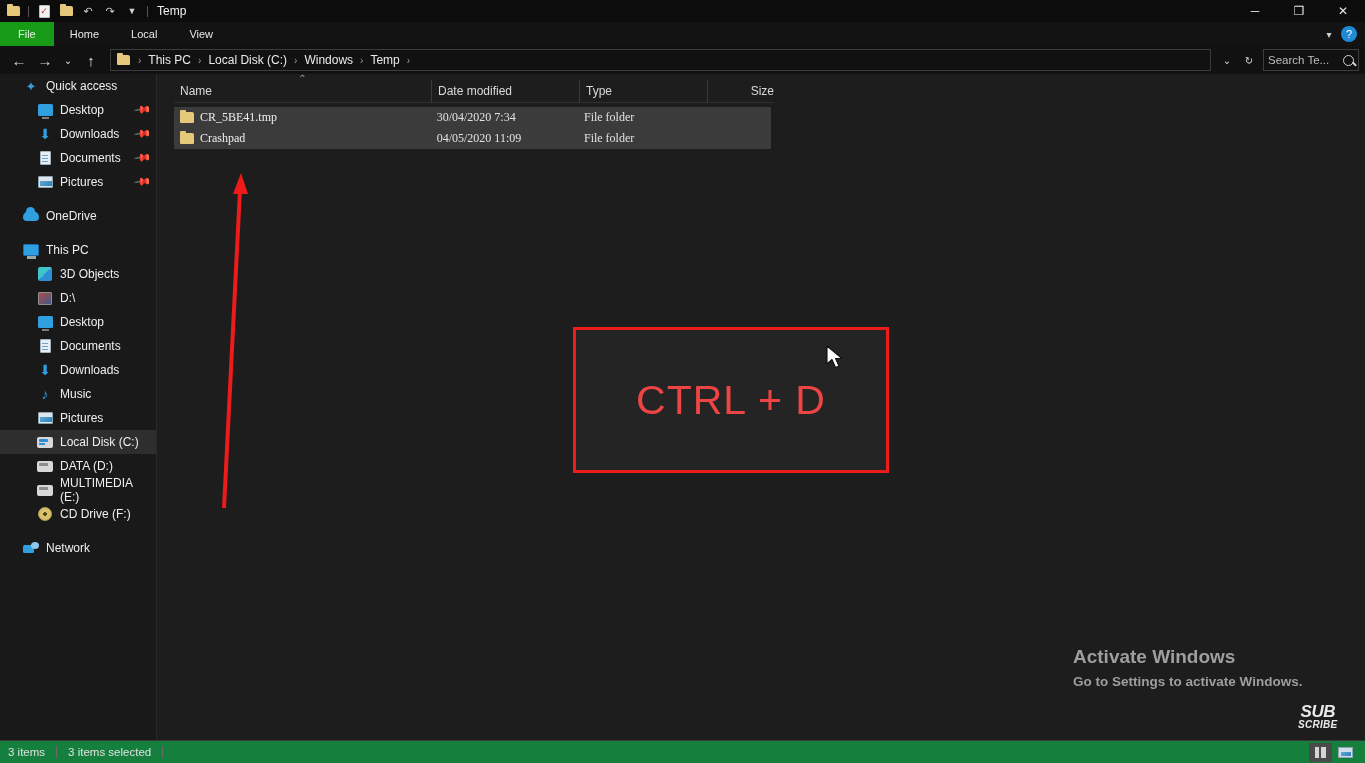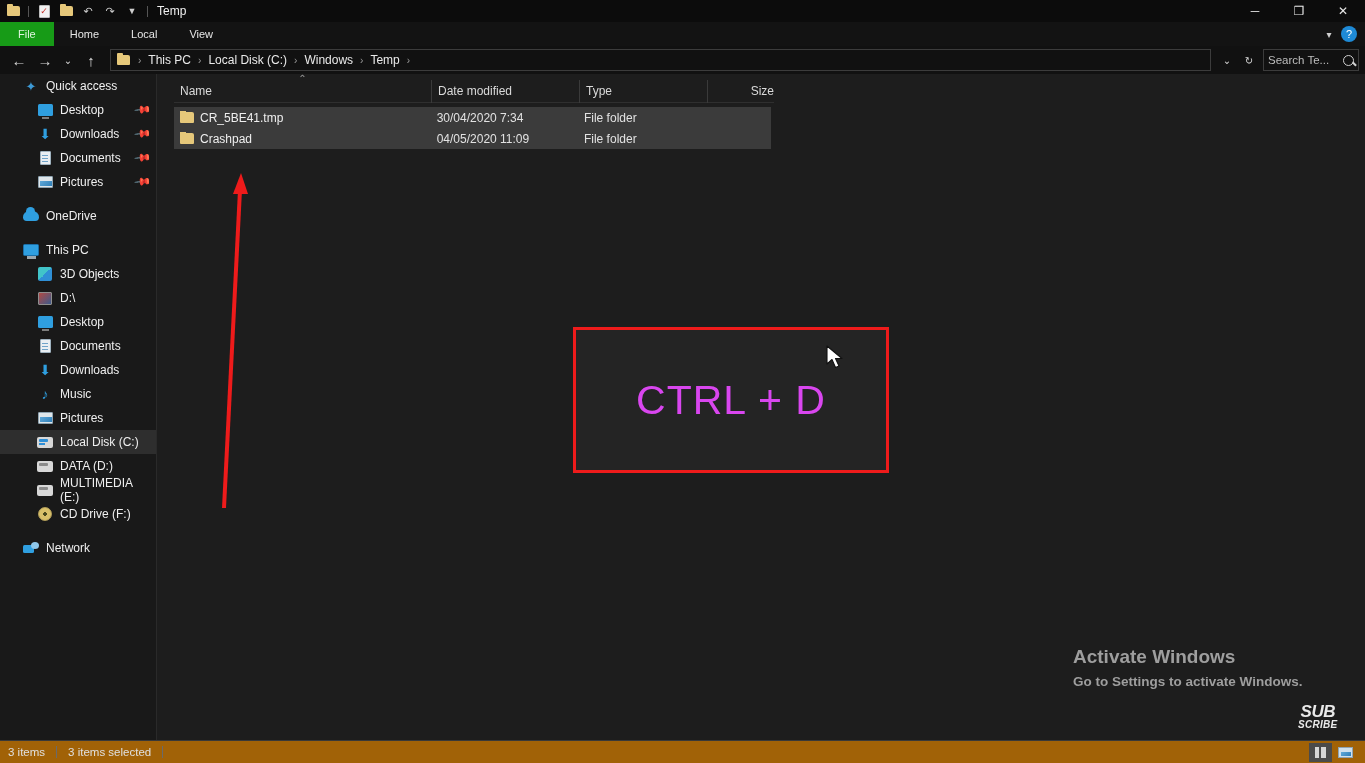--- a/index.html
+++ b/index.html
@@ -139,21 +139,21 @@
   }
   .col { font-size: 12px; color: #dadada; padding-left: 6px; height: 23px; display: flex; align-items: center;
          border-right: 1px solid #3a3a3a; position: relative; }
   .col.name { width: 258px; }
   .col.date { width: 148px; }
   .col.type { width: 128px; }
   .col.size { width: 66px; border-right: none; justify-content: flex-end; }
   .sortmark { position: absolute; left: 50%; top: -7px; transform: translateX(-50%);
               color: #9c9c9c; font-size: 10px; }
 
-  .rows { position: absolute; left: 17px; top: 33px; width: 597px; }
+  .rows { position: absolute; left: 17px; top: 33px; width: 597px; font-family: Liberation Serif, serif; }
   .row { height: 21px; display: flex; align-items: center; font-size: 12px; color: #efefef; }
   .row.selected { background: #3b3b3b; }
   .cell { padding-left: 6px; overflow: hidden; white-space: nowrap; }
   .cell.name { width: 258px; display: flex; align-items: center; gap: 6px; }
   .cell.date { width: 148px; color: #e2e2e2; }
   .cell.type { width: 128px; color: #e2e2e2; }
   .cell.size { width: 66px; text-align: right; padding-right: 4px; padding-left: 0; color: #e2e2e2; }
   .row-folder {
     width: 14px; height: 11px; background: #e6c87a; border-radius: 1px 2px 1px 1px; position: relative; flex: none;
   }
@@ -164,35 +164,35 @@
   .row-txt::after { content: ""; position: absolute; left: 2px; top: 3px; width: 6px; height: 1px; background: #8a8a8a;
                     box-shadow: 0 3px 0 #8a8a8a, 0 6px 0 #8a8a8a; }
 
   
   .anno-arrow { position: absolute; left: 195px; top: 168px; pointer-events: none; }
   .keybox {
     position: absolute; left: 573px; top: 327px; width: 316px; height: 146px;
     border: 3px solid #ee1b1b; background: #242424;
     display: flex; align-items: center; justify-content: center;
   }
-  .keybox .kt { font-size: 41px; color: #d946ef; letter-spacing: 1px; }
+  .keybox .kt { font-size: 41px; color: #ef4444; letter-spacing: 1px; }
   .cursor { position: absolute; left: 826px; top: 345px; pointer-events: none; }
 
   
   .watermark { position: absolute; left: 1073px; top: 646px; font-weight: bold; }
   .wm1 { font-size: 19px; color: #9e9e9e; }
   .wm2 { font-size: 13.5px; color: #9e9e9e; margin-top: 6px; }
   .sublogo { position: absolute; left: 1298px; top: 705px; text-align: center; color: #e9e9e9; }
   .sub-a { font-size: 17px; font-weight: bold; font-style: italic; letter-spacing: -0.5px; line-height: 14px; }
   .sub-b { font-size: 10px; font-weight: bold; font-style: italic; letter-spacing: 0.3px; }
 
   
   .statusbar {
     position: absolute; left: 0; bottom: 0; width: 1365px; height: 23px;
-    background: #a16207; border-top: 1px solid #383838;
+    background: #15803d; border-top: 1px solid #383838;
     display: flex; align-items: center; padding: 0 8px; font-size: 11.5px; color: #e0e0e0;
   }
   .st-sep { width: 1px; height: 12px; background: #6a6a6a; margin: 0 11px; }
   .st-right { margin-left: auto; display: flex; align-items: center; gap: 2px; }
   .viewbtn { width: 23px; height: 19px; display: flex; align-items: center; justify-content: center; }
   .viewbtn.active { background: #4a4a4a; }
   .vb-details { width: 11px; height: 11px; background: #d6d6d6; position: relative; }
   .vb-details::after { content: ""; position: absolute; left: 4px; top: 0; width: 1.5px; height: 11px; background: #4a4a4a; }
   .vb-icons { width: 15px; height: 11px; background: #cfe0ec; border: 1px solid #8fa4b3; position: relative; }
   .vb-icons::after { content: ""; position: absolute; left: 2px; bottom: 1px; width: 10px; height: 4px;

